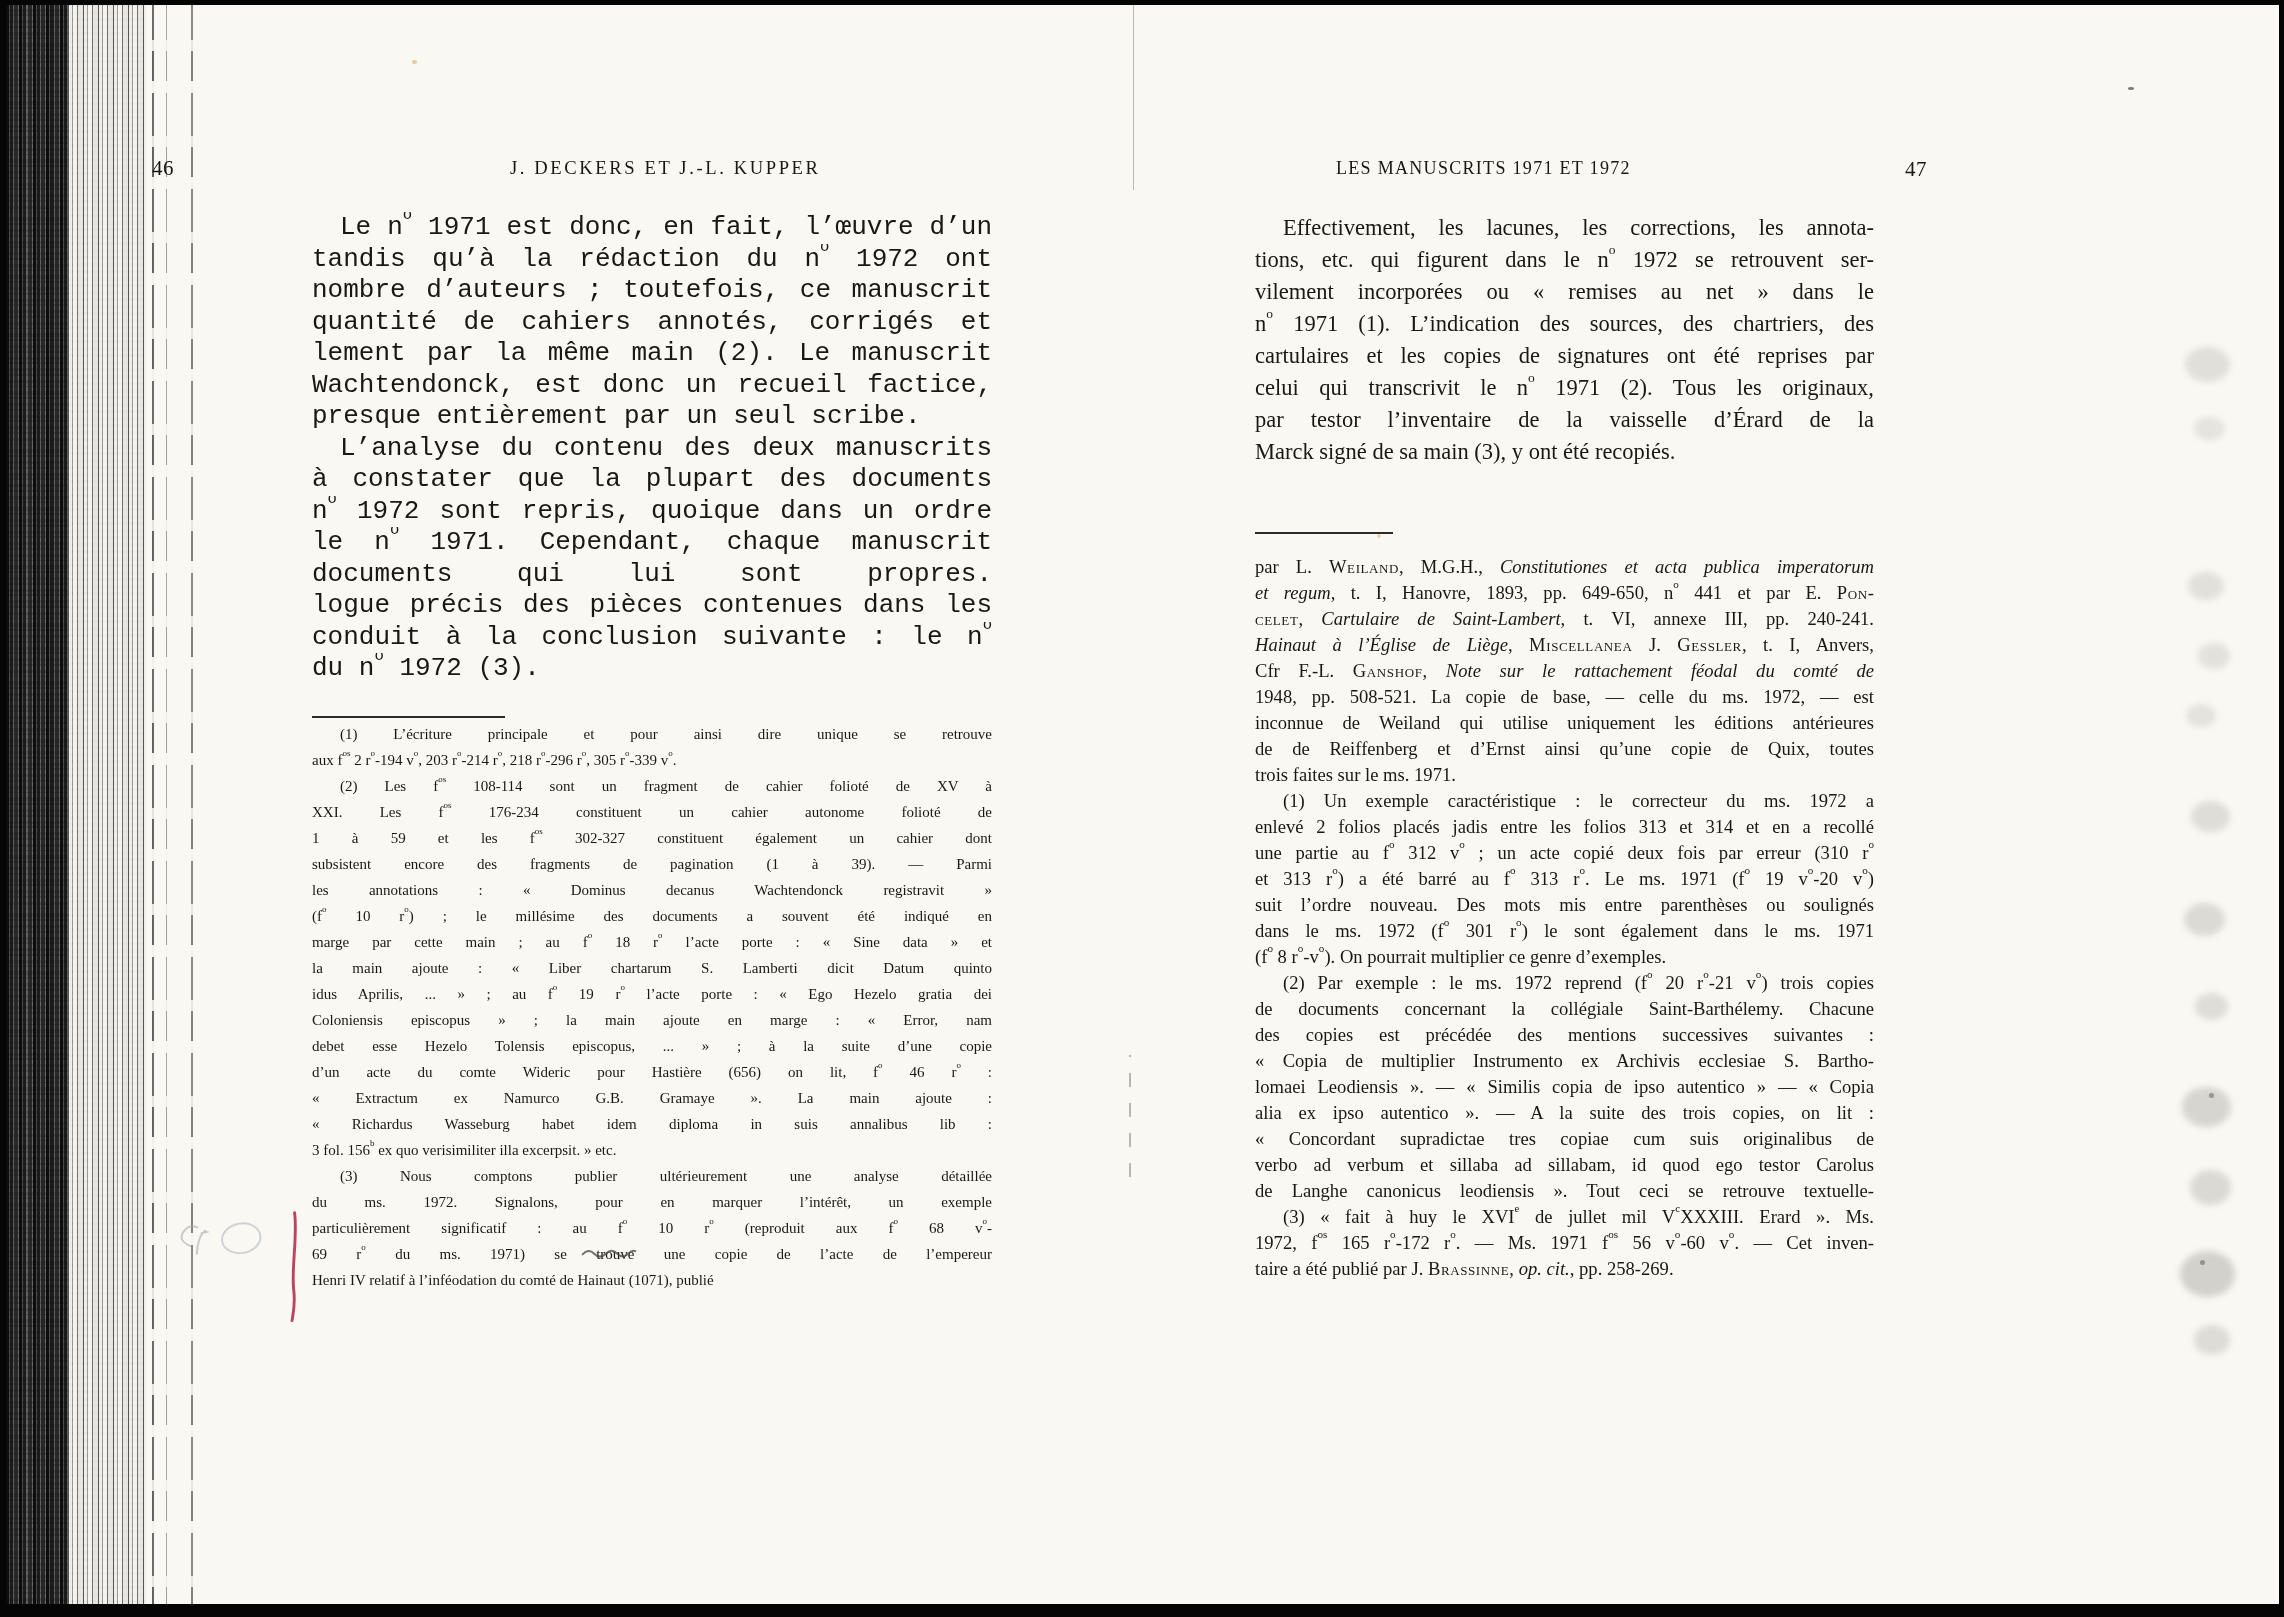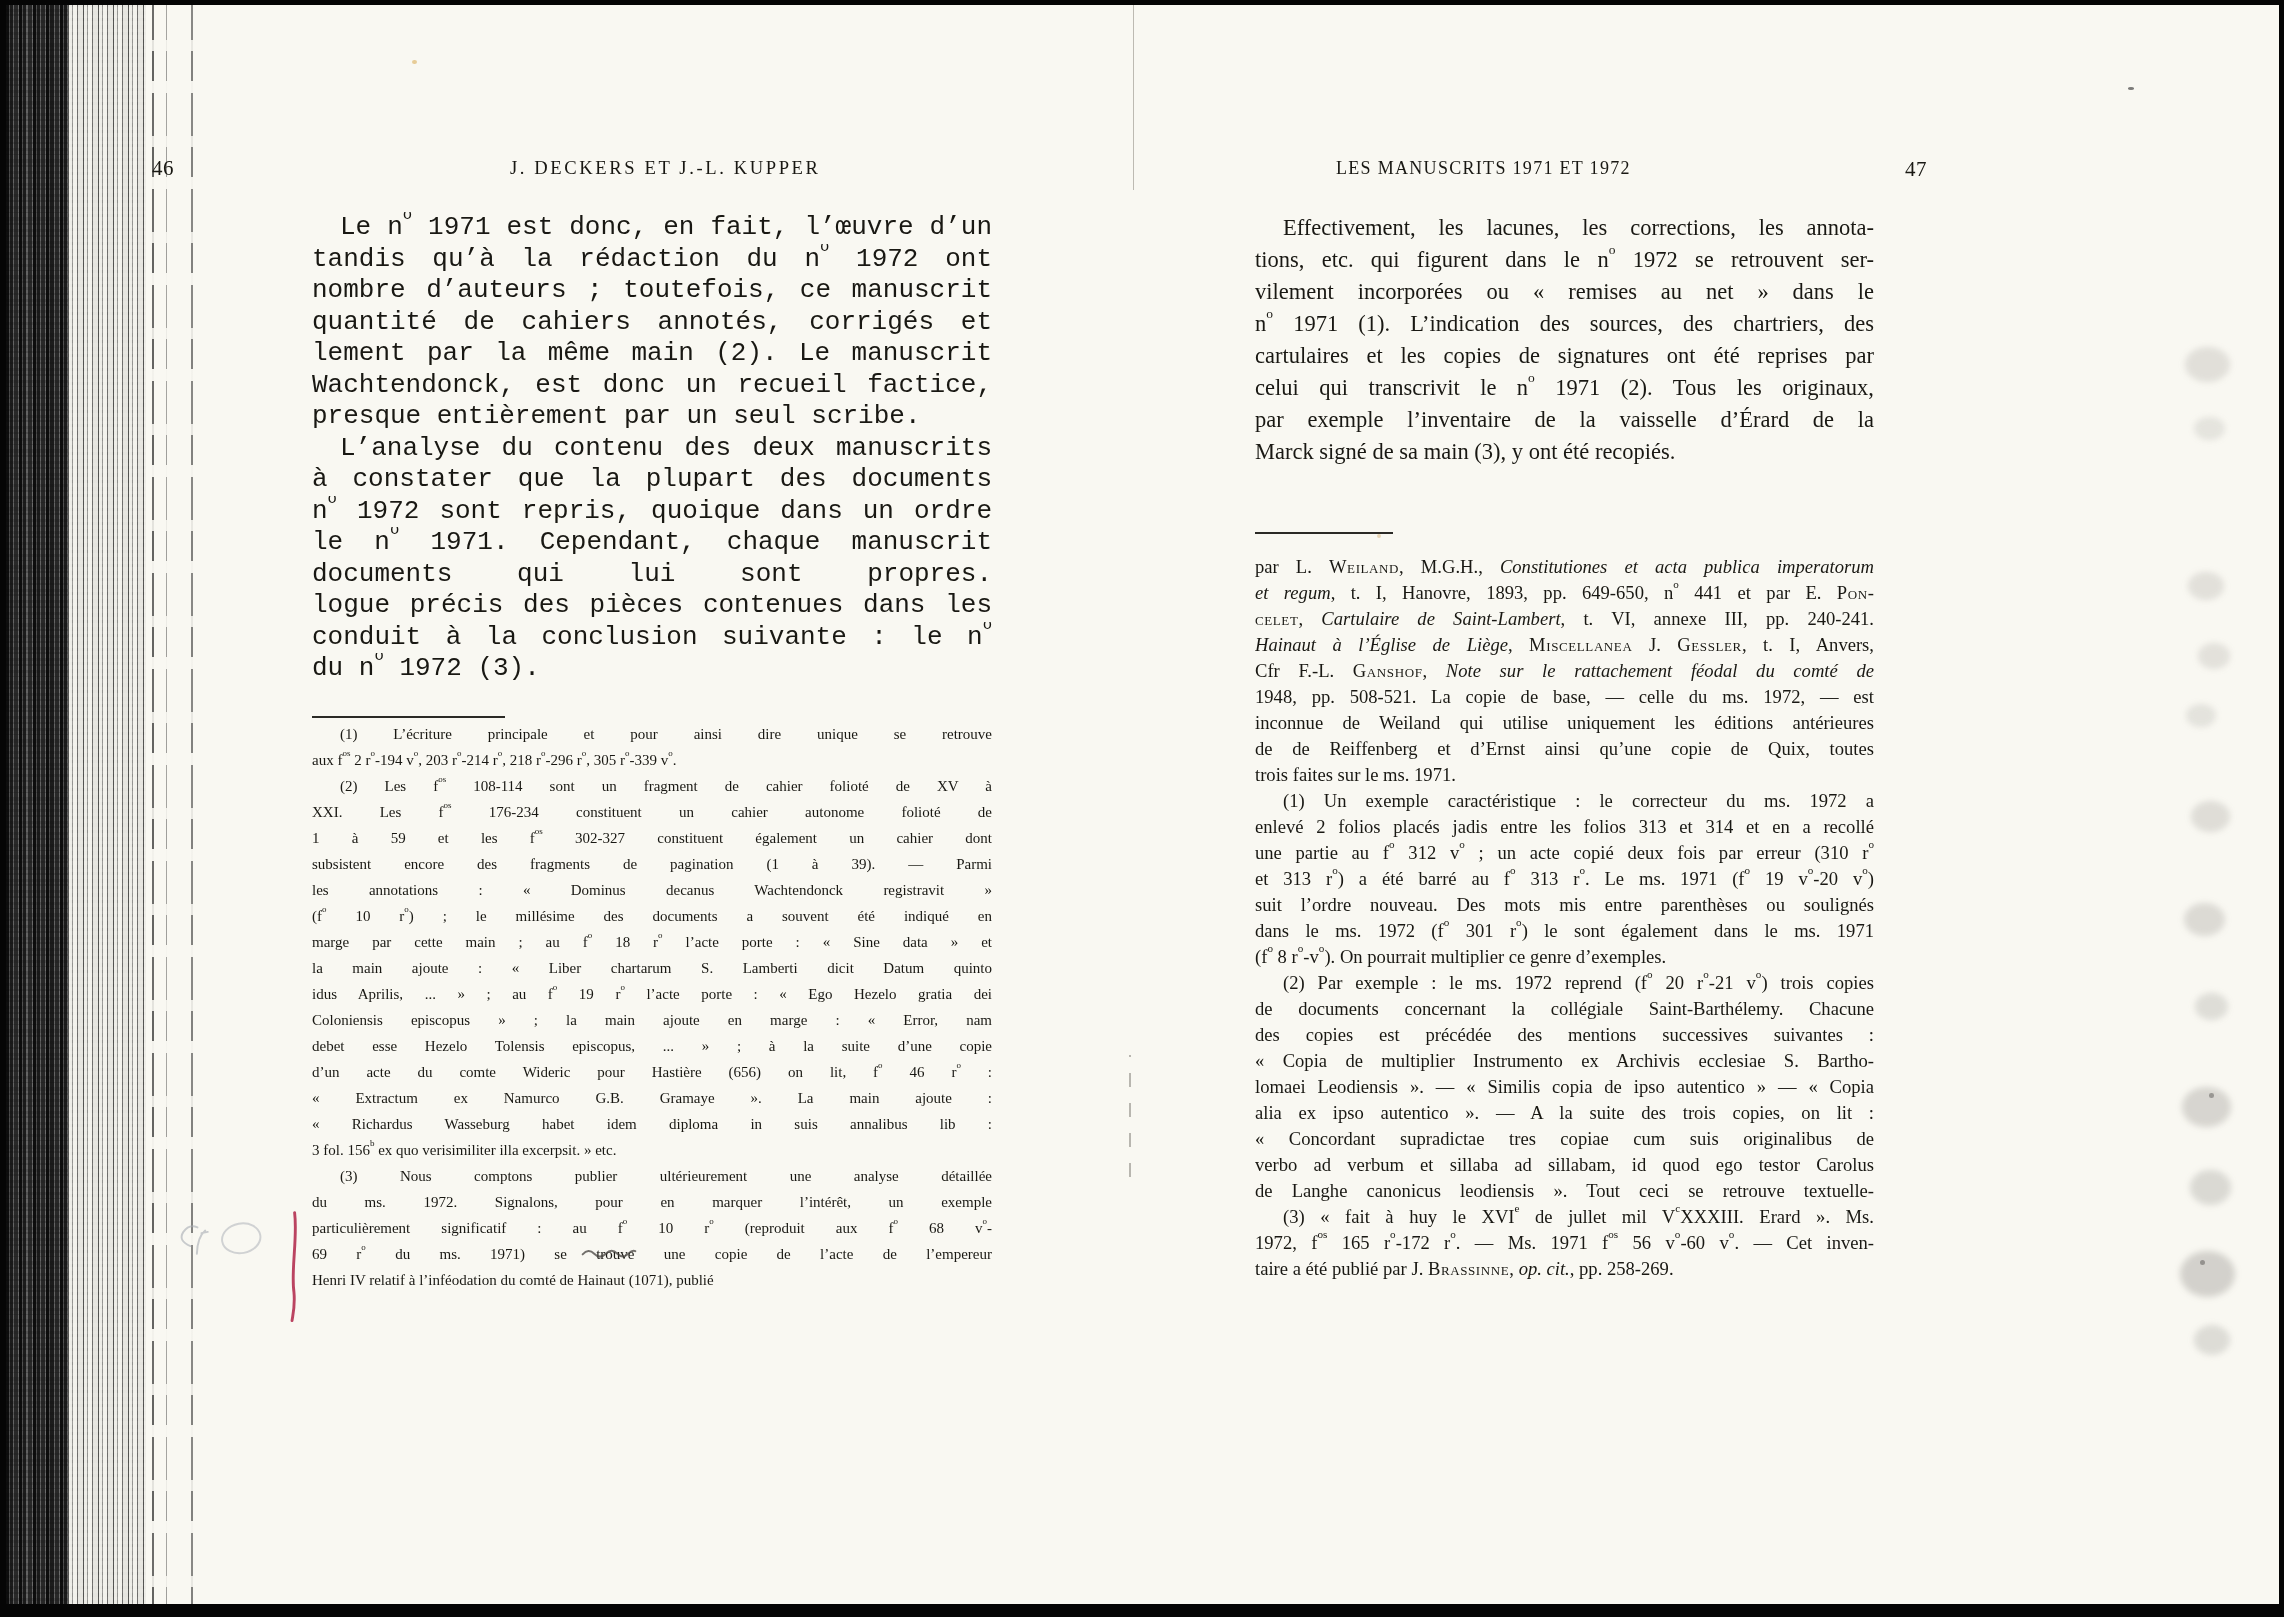--- a/index.html
+++ b/index.html
@@ -159,21 +159,21 @@
     <div class="pagenum ink" style="left:1905px;top:148px;">47</div>
 
     <div id="right-body" class="block ink">
         <div class="para">
           <div class="tline find">Effectivement, les lacunes, les corrections, les annota-</div>
           <div class="tline">tions, etc. qui figurent dans le n<sup>o</sup> 1972 se retrouvent ser-</div>
           <div class="tline">vilement incorporées ou « remises au net » dans le</div>
           <div class="tline">n<sup>o</sup> 1971 (1). L’indication des sources, des chartriers, des</div>
           <div class="tline">cartulaires et les copies de signatures ont été reprises par</div>
           <div class="tline">celui qui transcrivit le n<sup>o</sup> 1971 (2). Tous les originaux,</div>
-          <div class="tline">par exemple l’inventaire de la vaisselle d’Érard de la</div>
+          <div class="tline">par testor l’inventaire de la vaisselle d’Érard de la</div>
           <div class="tline jlast">Marck signé de sa main (3), y ont été recopiés.</div>
         </div>
       </div>
 
     <div class="footrule" style="left:1255px;top:532px;width:138px;"></div>
 
     <div id="right-foot" class="block ink">
         <div class="para">
           <div class="tline">par L. <span class="sc">Weiland</span>, M.G.H., <i>Constitutiones et acta publica imperatorum</i></div>
           <div class="tline"><i>et regum</i>, t. I, Hanovre, 1893, pp. 649-650, n<sup>o</sup> 441 et par E. <span class="sc">Pon</span>-</div>

